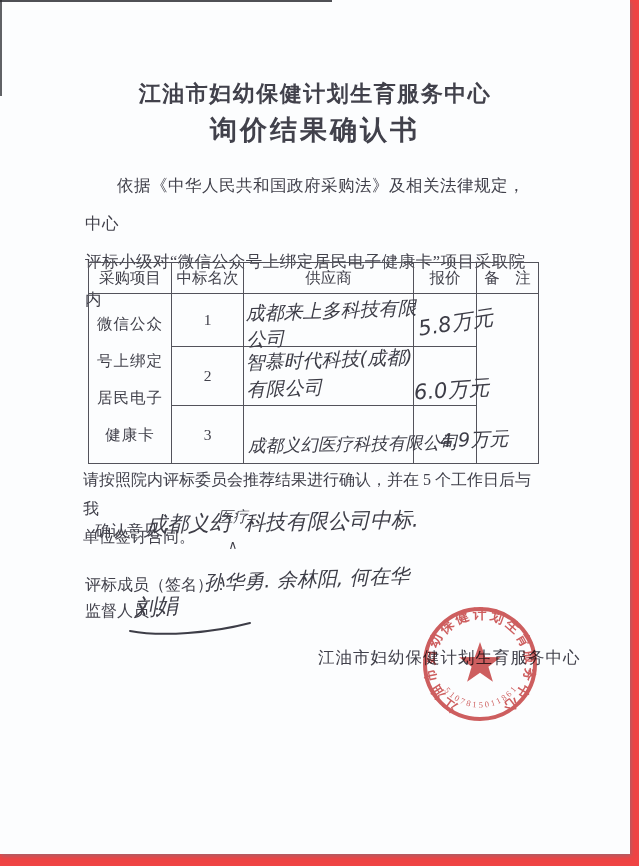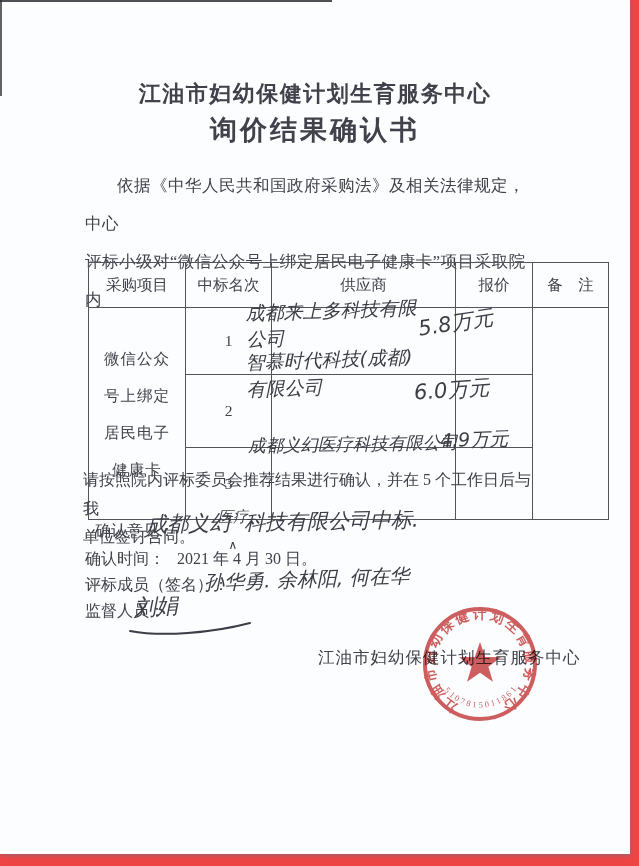--- a/index.html
+++ b/index.html
@@ -17,21 +17,21 @@
 
   .title1{top:79px;font-size:22px;font-weight:bold;letter-spacing:1.5px;}
   .title2{top:112px;font-size:27px;font-weight:bold;letter-spacing:3px;}
 
   .intro{left:85px;top:167px;width:454px;font-size:16.5px;line-height:38px;letter-spacing:.5px;}
   .intro .ln{display:block;}
   .intro .ln:first-child{text-indent:32px;}
 
   .table-wrap{left:88px;top:262px;width:447px;}
   table.grid{border-collapse:collapse;table-layout:fixed;width:447px;}
-  table.grid th,table.grid td{border:1px solid #53535b;padding:7px;font-weight:normal;
+  table.grid th,table.grid td{border:1px solid #53535b;padding:0;font-weight:normal;
         font-size:15.5px;color:#41414b;text-align:center;vertical-align:middle;}
   th.c1{width:82px;} th.c2{width:71px;} th.c3{width:169px;} th.c4{width:62px;} th.c5{width:61px;margin-top:28px;}
   tr.hdr th{height:30px;}
   tr.r1 td{height:52px;} tr.r2 td{height:58px;} tr.r3 td{height:57px;}
   td.project{font-size:16.5px;line-height:37px;letter-spacing:1px;padding:2px 6px;}
   .hw{font-family:"DejaVu Sans","Liberation Sans",sans-serif;font-style:italic;color:#3d3d47;}
   .hw-layer span{position:absolute;display:block;}
   .hw-sup-1{left:158px;top:35px;width:176px;font-size:19px;line-height:26px;transform:rotate(-2deg);}
   .hw-price-1{left:330px;top:47px;font-size:21px;white-space:nowrap;transform:rotate(-9deg);}
   .hw-sup-2{left:158px;top:84px;width:182px;font-size:19px;line-height:27px;transform:rotate(-2deg);}
@@ -126,23 +126,20 @@
     <div class="abs note ink">
       <span class="ln">请按照院内评标委员会推荐结果进行确认，并在 5 个工作日后与我</span>
       <span class="ln">单位签订合同。</span>
     </div>
 
     <div class="abs label-row row-opinion ink">确认意见：</div>
     <div class="abs hw hw-opinion">
       <span>成都义幻</span><span class="ins-wrap"><span class="ins-text">医疗</span><span class="ins-caret">∧</span></span><span>科技有限公司中标.</span>
     </div>
 
-    <div class="abs label-row row-time ink">
-      <span>确认时间：</span><span class="time-val">2021 年 4 月 30 日。</span>
-    </div>
 
     <div class="abs label-row row-panel ink">评标成员（签名）：</div>
     <div class="abs hw hw-sign">孙华勇. 余林阳, 何在华</div>
 
     <div class="abs label-row row-super ink">监督人员：</div>
     <div class="abs hw hw-super">刘娟</div>
     <svg class="abs flourish" width="126" height="16">
       <path d="M2,11 C34,17 84,13 122,3" stroke="#3d3d47" stroke-width="2" fill="none" stroke-linecap="round"></path>
     </svg>
 

